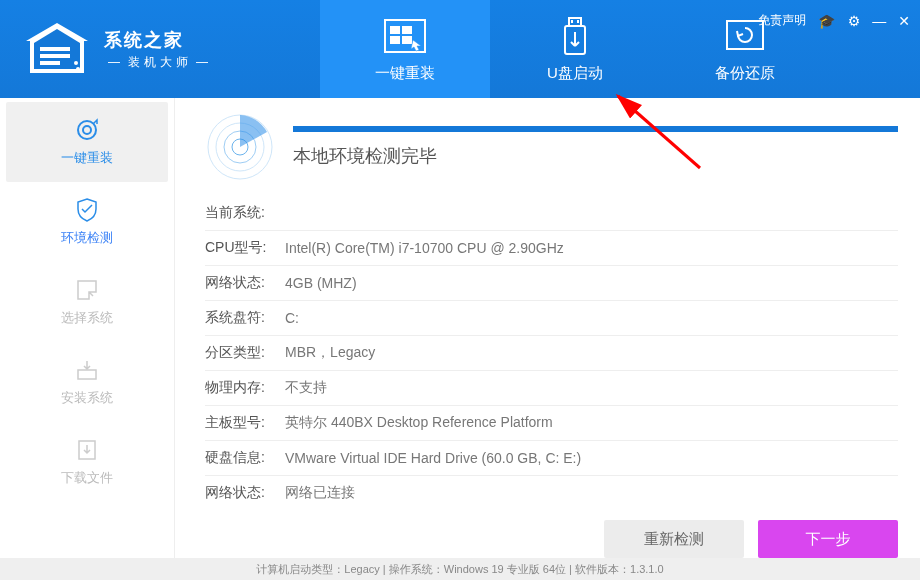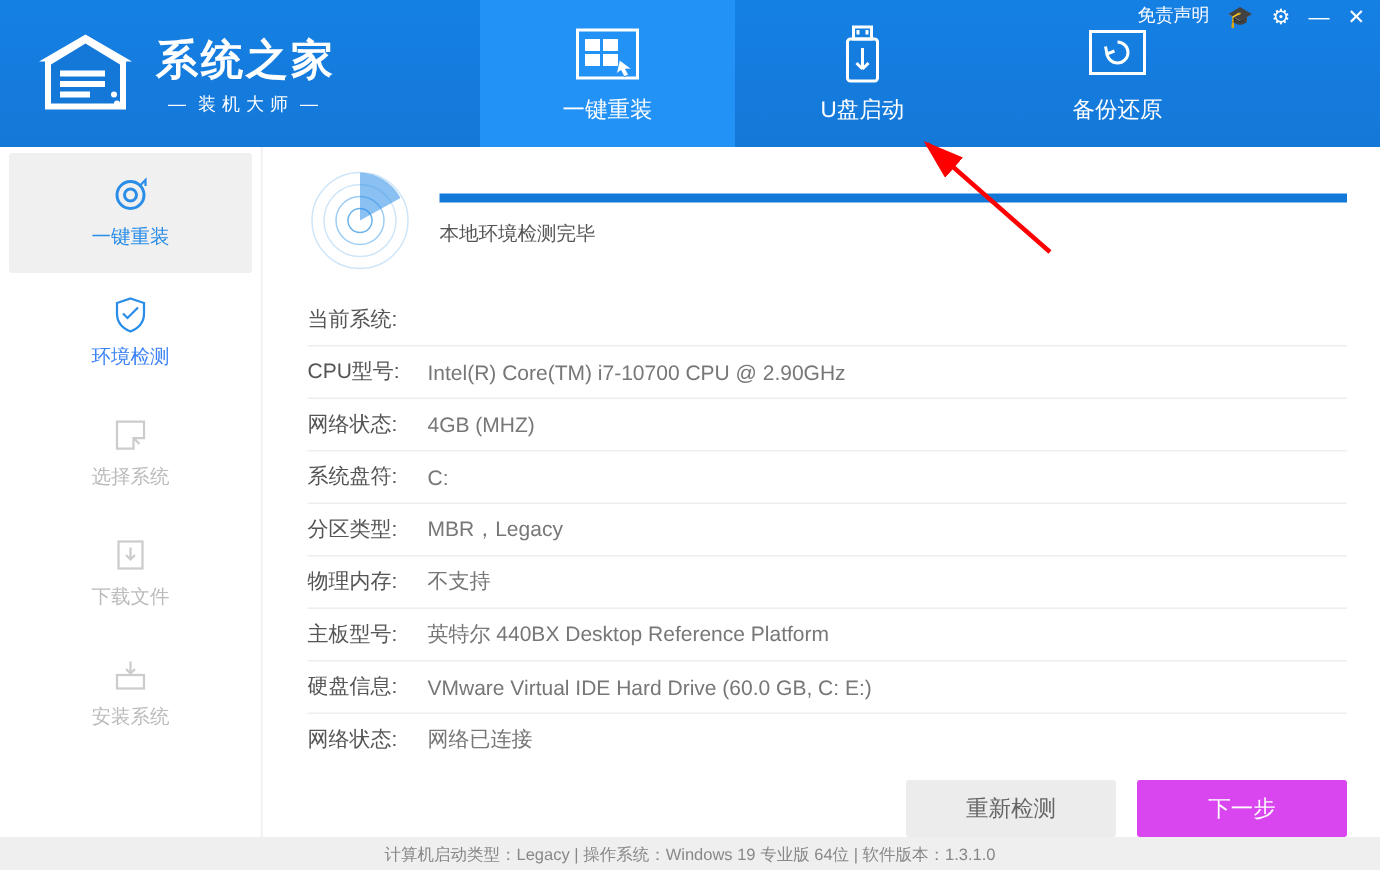--- a/index.html
+++ b/index.html
@@ -1,44 +1,44 @@
 <!DOCTYPE html>
 <html><head>
 <meta charset="utf-8">
 <style>
 *{margin:0;padding:0;box-sizing:border-box;font-family:"Microsoft YaHei",sans-serif}
 body{width:920px;height:580px;background:#fff;overflow:hidden}
 .header{height:98px;background:linear-gradient(180deg,#1580e4 0%,#1478d8 100%);display:flex;position:relative}
 .logo-area{width:320px;display:flex;align-items:center;padding-left:18px}
 .logo-icon{width:78px;height:62px;display:flex;align-items:center;justify-content:center}
 .logo-text{margin-left:8px}
-.logo-title{color:#fff;font-size:28px;font-weight:bold;letter-spacing:2px}
+.logo-title{color:#fff;font-size:18px;font-weight:bold;letter-spacing:2px}
 .logo-sub{color:#fff;font-size:12px;letter-spacing:4px;text-align:center;margin-top:2px}
 .logo-sub::before,.logo-sub::after{content:"—";margin:0 4px}
 .tabs{display:flex;flex:1}
 .tab{width:170px;display:flex;flex-direction:column;align-items:center;justify-content:center;color:#fff;cursor:pointer;gap:8px}
 .tab.active{background:#2392f7}
 .tab-icon{width:44px;height:40px;display:flex;align-items:center;justify-content:center}
 .tab-label{font-size:15px}
-.win-controls{position:absolute;right:10px;top:2px;display:flex;align-items:center;gap:12px;color:#fff;font-size:12px}
+.win-controls{position:absolute;right:10px;top:12px;display:flex;align-items:center;gap:12px;color:#fff;font-size:12px}
 .win-controls span{cursor:pointer}
 .wc-ic{font-size:14px}
 .body{display:flex;height:460px}
 .sidebar{width:175px;border-right:1px solid #eee;padding-top:4px}
 .side-item{height:80px;display:flex;flex-direction:column;align-items:center;justify-content:center;gap:6px;color:#bbb;cursor:pointer;margin:0 6px;border-radius:2px}
 .side-item.active{background:#f0f0f0;color:#2a8de8}
 .side-item.env{color:#3b82f6}
 .side-icon{width:26px;height:26px;display:flex;align-items:center;justify-content:center}
 .side-label{font-size:13px}
 .main{flex:1;padding:14px 22px 10px 30px;position:relative}
 .scan-row{display:flex;align-items:center;gap:18px;margin-bottom:6px}
 .scan-icon{width:70px;height:70px;display:flex;align-items:center;justify-content:center}
 .scan-right{flex:1}
 .progress{height:6px;background:#1478d8;width:100%}
-.scan-msg{color:#555;font-size:13px;margin-top:12px}
+.scan-msg{color:#555;font-size:18px;margin-top:12px}
 .info{margin-top:14px}
 .row{display:flex;align-items:center;padding:8px 0;border-bottom:1px solid #eee;font-size:14px}
 .row:last-of-type{border-bottom:none}
 .lbl{width:80px;color:#555}
 .val{color:#777;flex:1}
 .btns{display:flex;gap:14px;justify-content:flex-end;margin-top:10px}
 .btn{width:140px;height:38px;display:flex;align-items:center;justify-content:center;font-size:15px;cursor:pointer;border-radius:2px}
 .btn-sec{background:#ececec;color:#666}
 .btn-pri{background:#d946ef;color:#fff}
 .footer{height:22px;background:#efefef;display:flex;align-items:center;justify-content:center;font-size:11px;color:#888}
@@ -146,34 +146,34 @@
       <div class="side-icon">
           <svg width="24" height="24" viewBox="0 0 24 24">
             <path d="M3 3 L3 21 L14 21 L14 14 L21 14 L21 3 Z M14 14 L18 18" fill="none" stroke="#ccc" stroke-width="1.5"></path>
           </svg>
         </div>
       <span class="side-label">选择系统</span>
     </div>
     <div class="side-item">
       <div class="side-icon">
           <svg width="24" height="24" viewBox="0 0 24 24">
+            <rect x="3" y="12" width="18" height="9" fill="none" stroke="#ccc" stroke-width="1.5"></rect>
+            <path d="M12 3 L12 11 M9 8 L12 11 L15 8" fill="none" stroke="#ccc" stroke-width="1.5"></path>
+          </svg>
+        </div>
+      <span class="side-label">安装系统</span>
+    </div>
+    <div class="side-item">
+      <div class="side-icon">
+          <svg width="24" height="24" viewBox="0 0 24 24">
             <rect x="4" y="3" width="16" height="18" fill="none" stroke="#ccc" stroke-width="1.5"></rect>
             <path d="M12 7 L12 15 M9 12 L12 15 L15 12" fill="none" stroke="#ccc" stroke-width="1.5"></path>
           </svg>
         </div>
       <span class="side-label">下载文件</span>
-    </div>
-    <div class="side-item">
-      <div class="side-icon">
-          <svg width="24" height="24" viewBox="0 0 24 24">
-            <rect x="3" y="12" width="18" height="9" fill="none" stroke="#ccc" stroke-width="1.5"></rect>
-            <path d="M12 3 L12 11 M9 8 L12 11 L15 8" fill="none" stroke="#ccc" stroke-width="1.5"></path>
-          </svg>
-        </div>
-      <span class="side-label">安装系统</span>
     </div>
   </div>
 
   <div class="main">
     <div class="scan-row">
       <div class="scan-icon">
         <svg width="70" height="70" viewBox="0 0 70 70">
             <circle cx="35" cy="35" r="32" fill="none" stroke="#cfe6f9" stroke-width="1"></circle>
             <circle cx="35" cy="35" r="24" fill="none" stroke="#cfe6f9" stroke-width="1"></circle>
             <circle cx="35" cy="35" r="16" fill="none" stroke="#9ecdf4" stroke-width="1"></circle>

